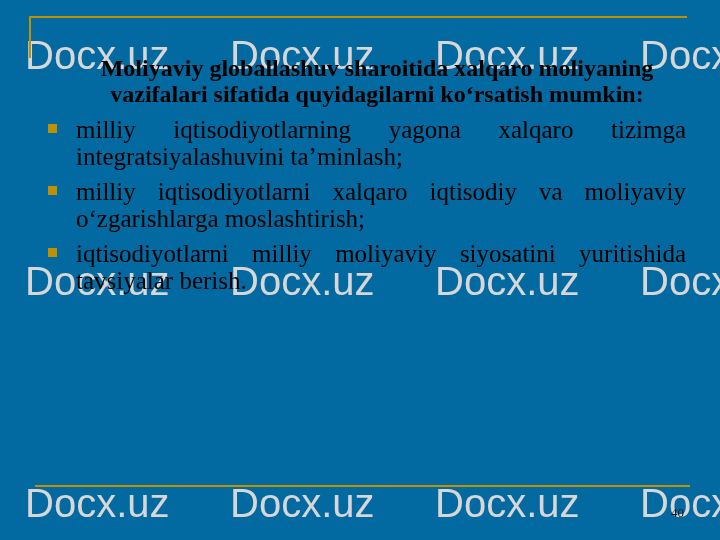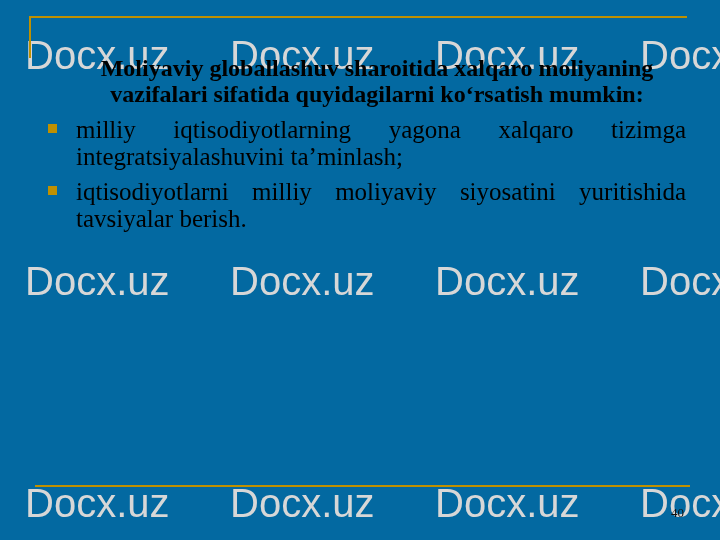--- a/index.html
+++ b/index.html
@@ -123,20 +123,24 @@
 
     <h1 class="title">Moliyaviy globallashuv sharoitida xalqaro moliyaning vazifalari sifatida quyidagilarni koʻrsatish mumkin:</h1>
 
     <ul class="bullets">
       <li>
         <span class="bullet-marker"></span>
         <span>milliy iqtisodiyotlarning yagona xalqaro tizimga integratsiyalashuvini ta’minlash;</span>
       </li>
       <li>
         <span class="bullet-marker"></span>
+        <span>milliy iqtisodiyotlarni xalqaro iqtisodiy va moliyaviy oʻzgarishlarga moslashtirish;</span>
+      </li>
+      <li>
+        <span class="bullet-marker"></span>
         <span>iqtisodiyotlarni milliy moliyaviy siyosatini yuritishida tavsiyalar berish.</span>
       </li>
     </ul>
 
     <div class="rule-bottom"></div>
 
     <div class="page-number">40</div>
 
   </div>
 </div>

